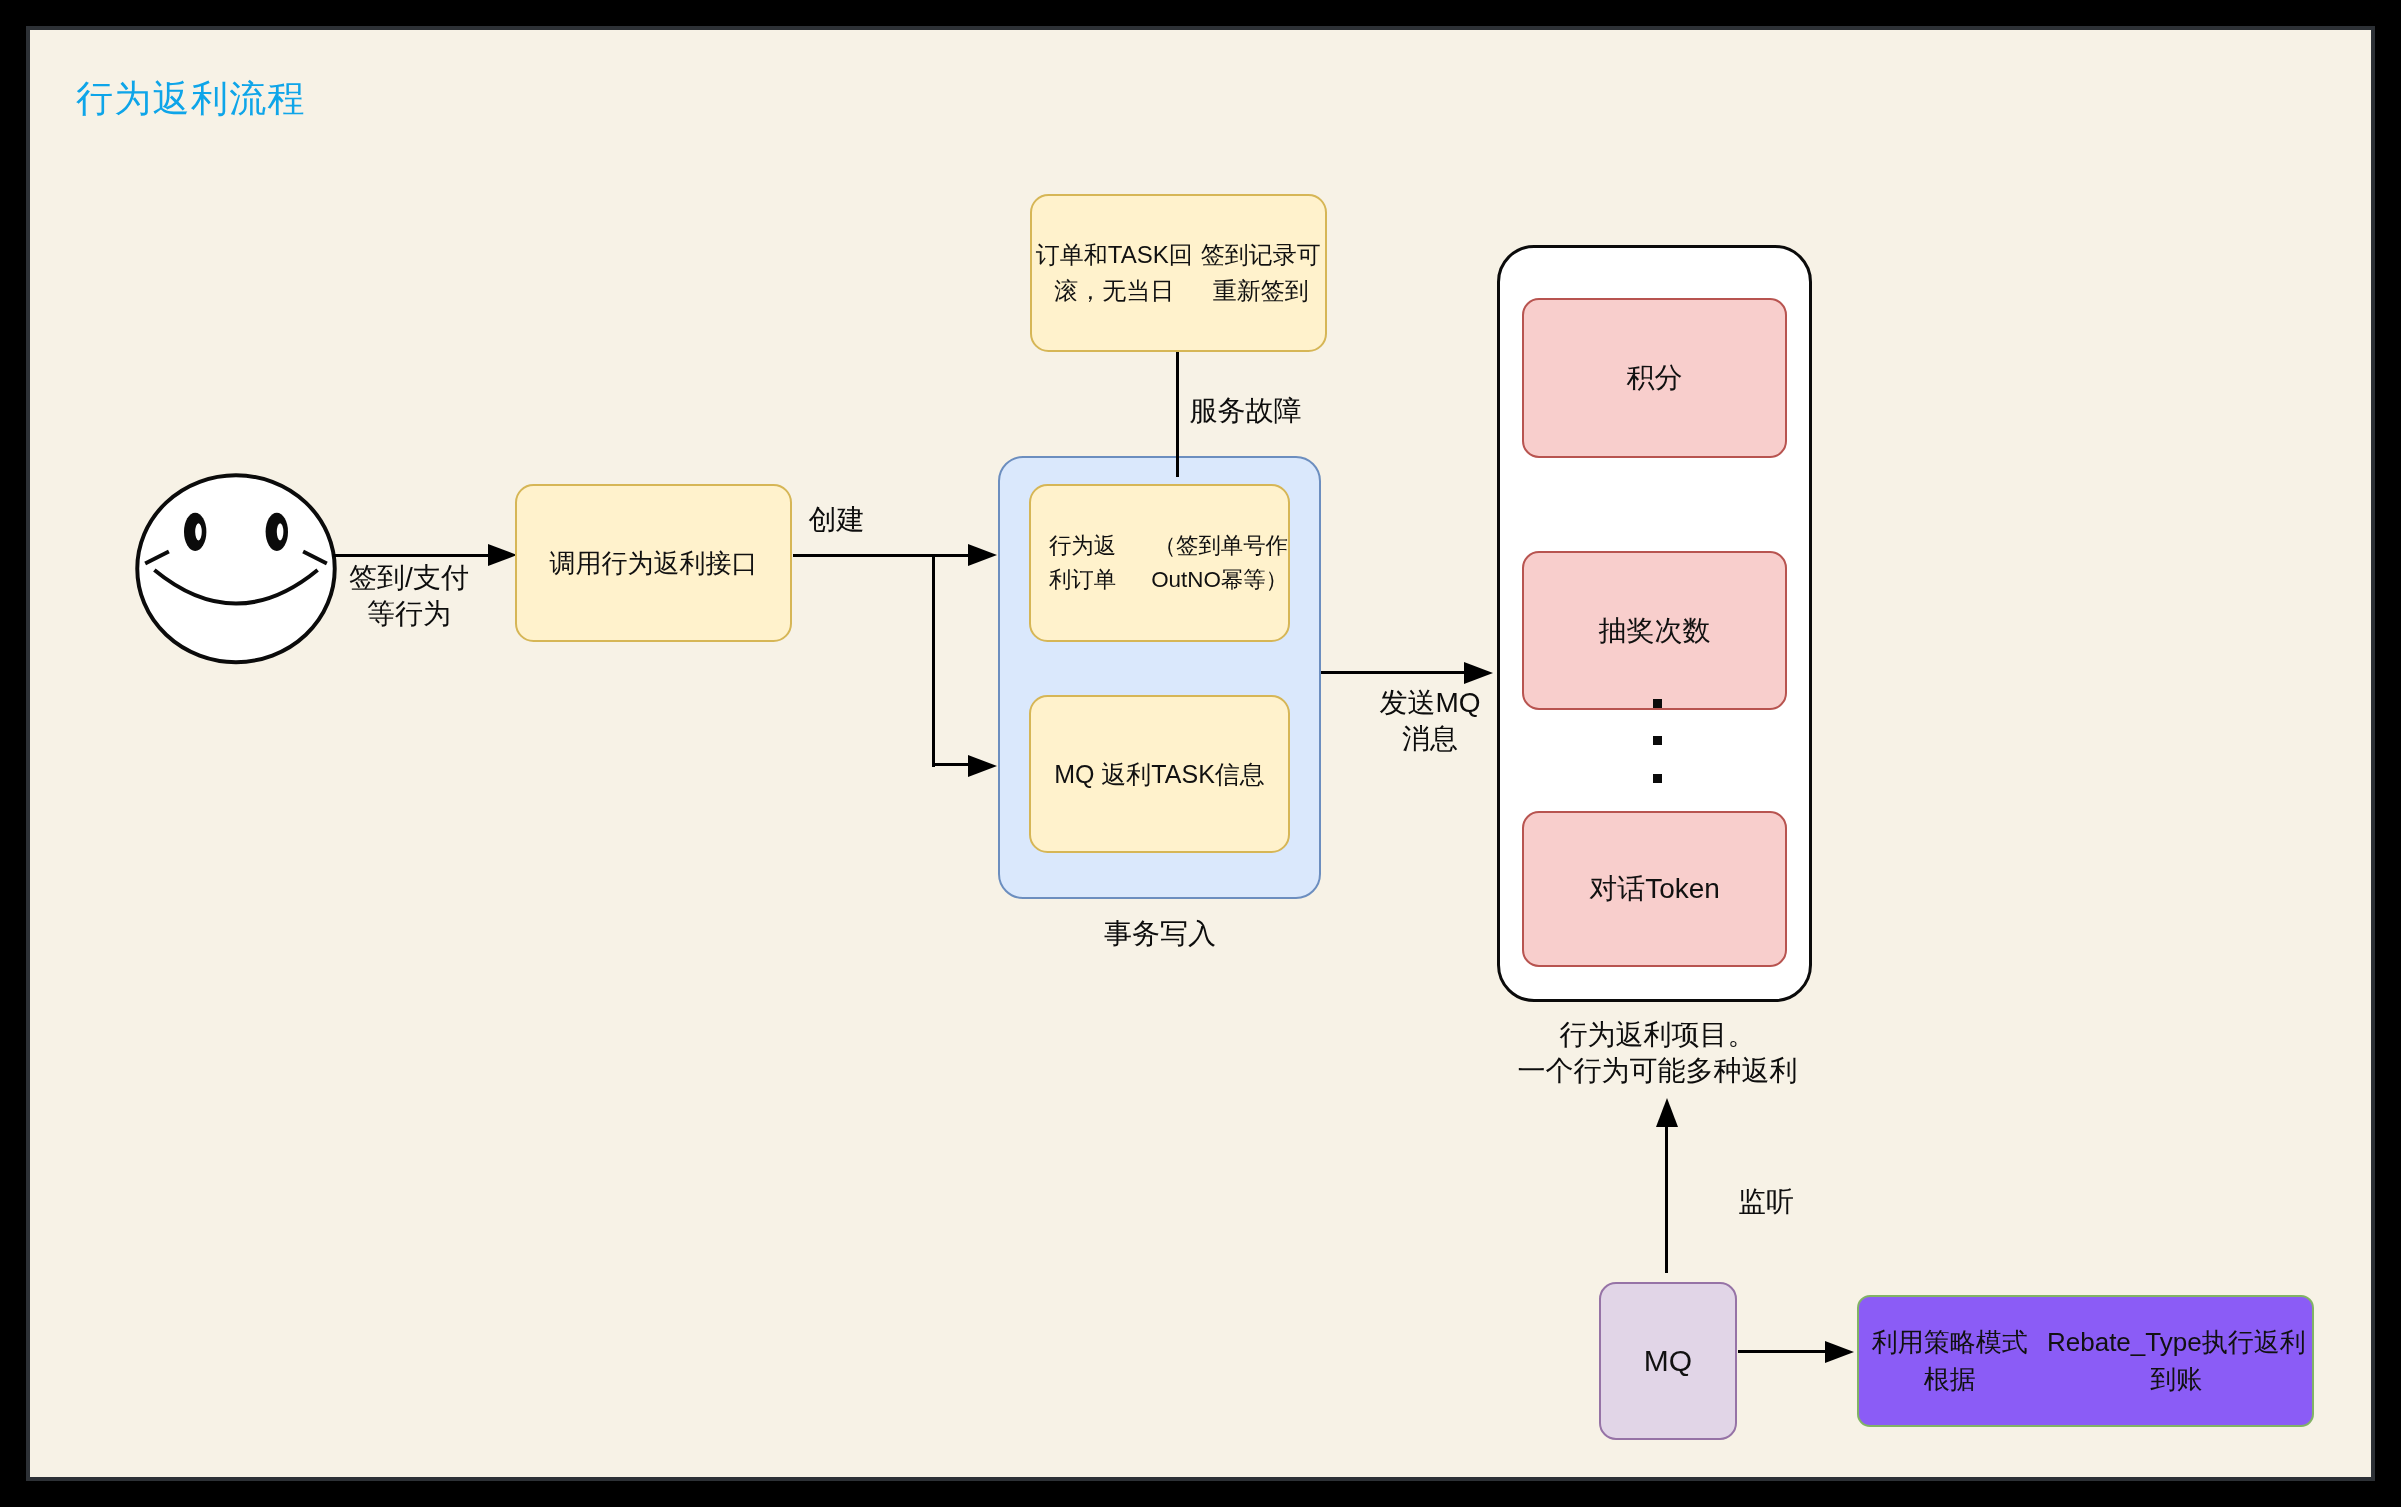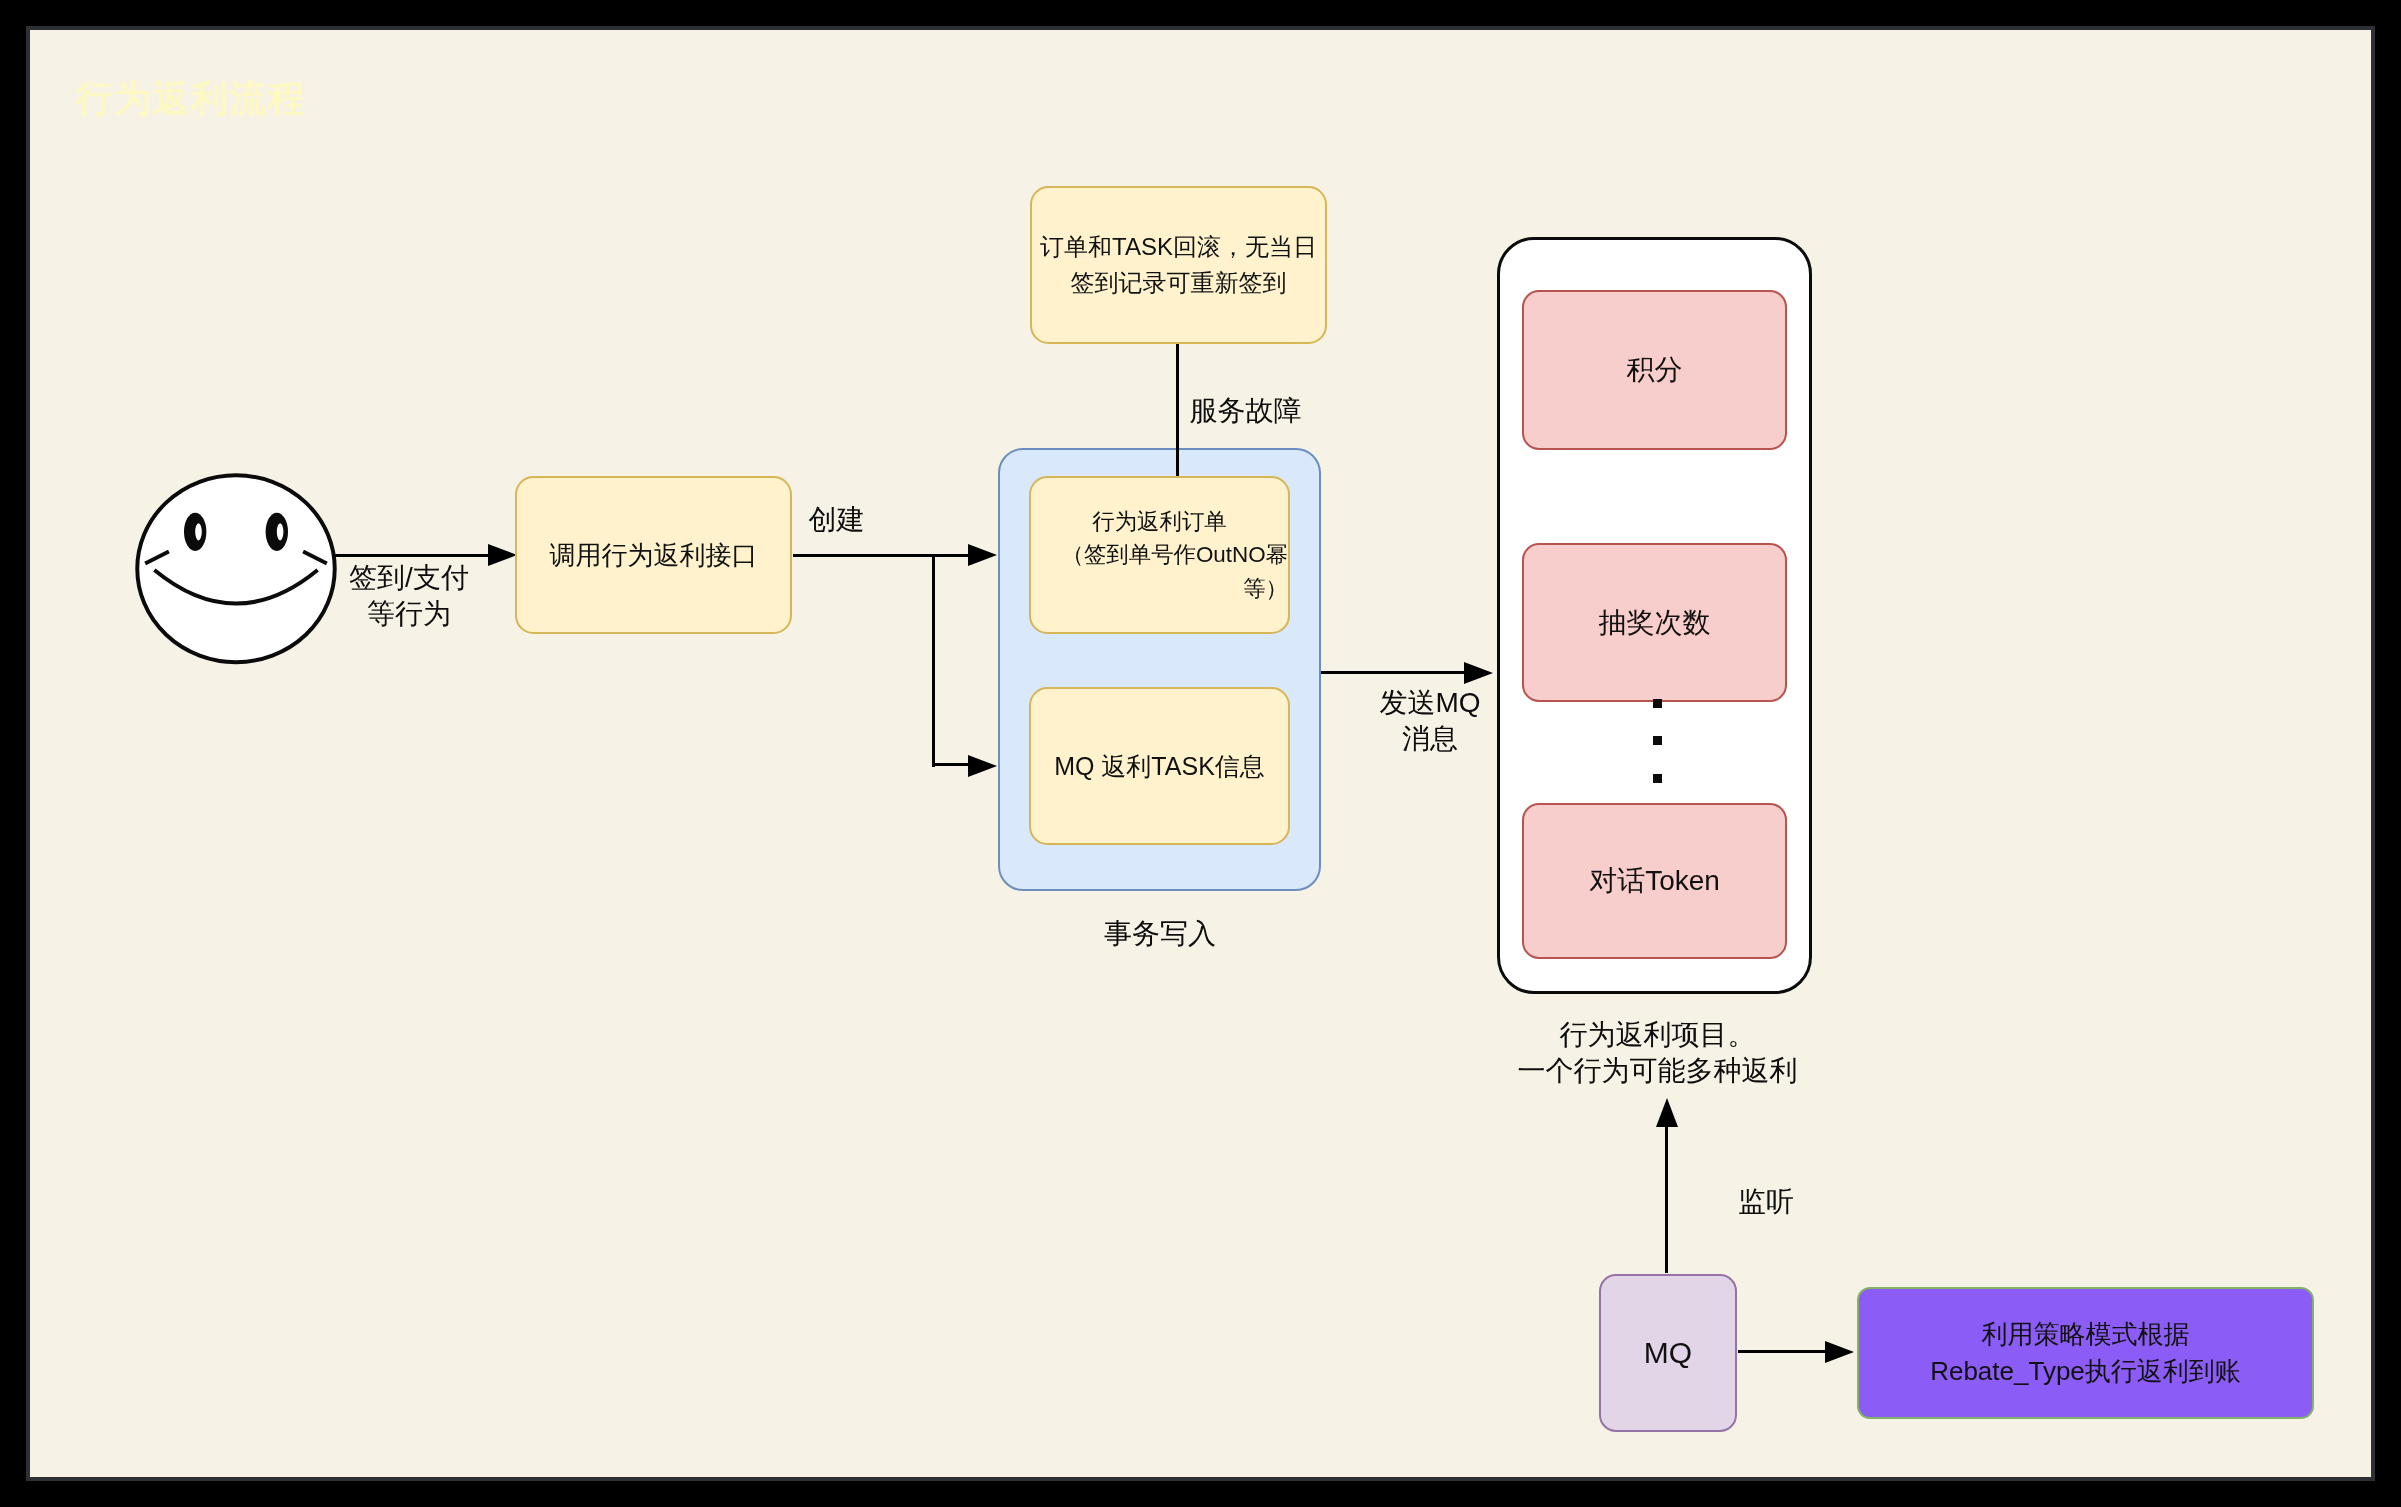--- a/index.html
+++ b/index.html
@@ -11,27 +11,27 @@
     position:relative;
     overflow:hidden;
   }
   #canvas{position:absolute;left:0;top:0;width:2401px;height:1508px;}
   .panel{
     position:absolute;left:26px;top:26px;width:2349px;height:1455px;
     background:#f7f2e6;border:4.6px solid #2d3136;box-sizing:border-box;
   }
   .title{
     position:absolute;left:76px;top:74px;
-    font-size:37px;font-weight:700;letter-spacing:1.3px;color:#fef9c3;
+    font-size:37px;font-weight:400;letter-spacing:1.3px;color:#0ea5e9;
   }
   
   .box{
     position:absolute;box-sizing:border-box;
-    display:flex;flex-direction:column;align-items:center;justify-content:center;
-    text-align:center;border-radius:18.5px;
+    display:flex;flex-direction:row;align-items:center;justify-content:center;
+    text-align:center;border-radius:18.5px;margin-top:8px;
   }
   .yellow{background:#fff2cc;border:2.6px solid #d6b656;}
   .blue-group{background:#dae8fc;border:2.6px solid #6c8ebf;border-radius:25px;}
   .pink{background:#f8cecc;border:2.6px solid #b85450;border-radius:17px;}
   .purple{background:#e1d5e7;border:2.6px solid #9673a6;border-radius:17px;}
   .green{background:#8b5cf6;border:2.6px solid #82b366;border-radius:13px;}
   .white-group{background:#ffffff;border:3.3px solid #0b0b0b;border-radius:37px;}
   
   .hline{position:absolute;height:3.3px;background:#000;}
   .vline{position:absolute;width:3.3px;background:#000;}

